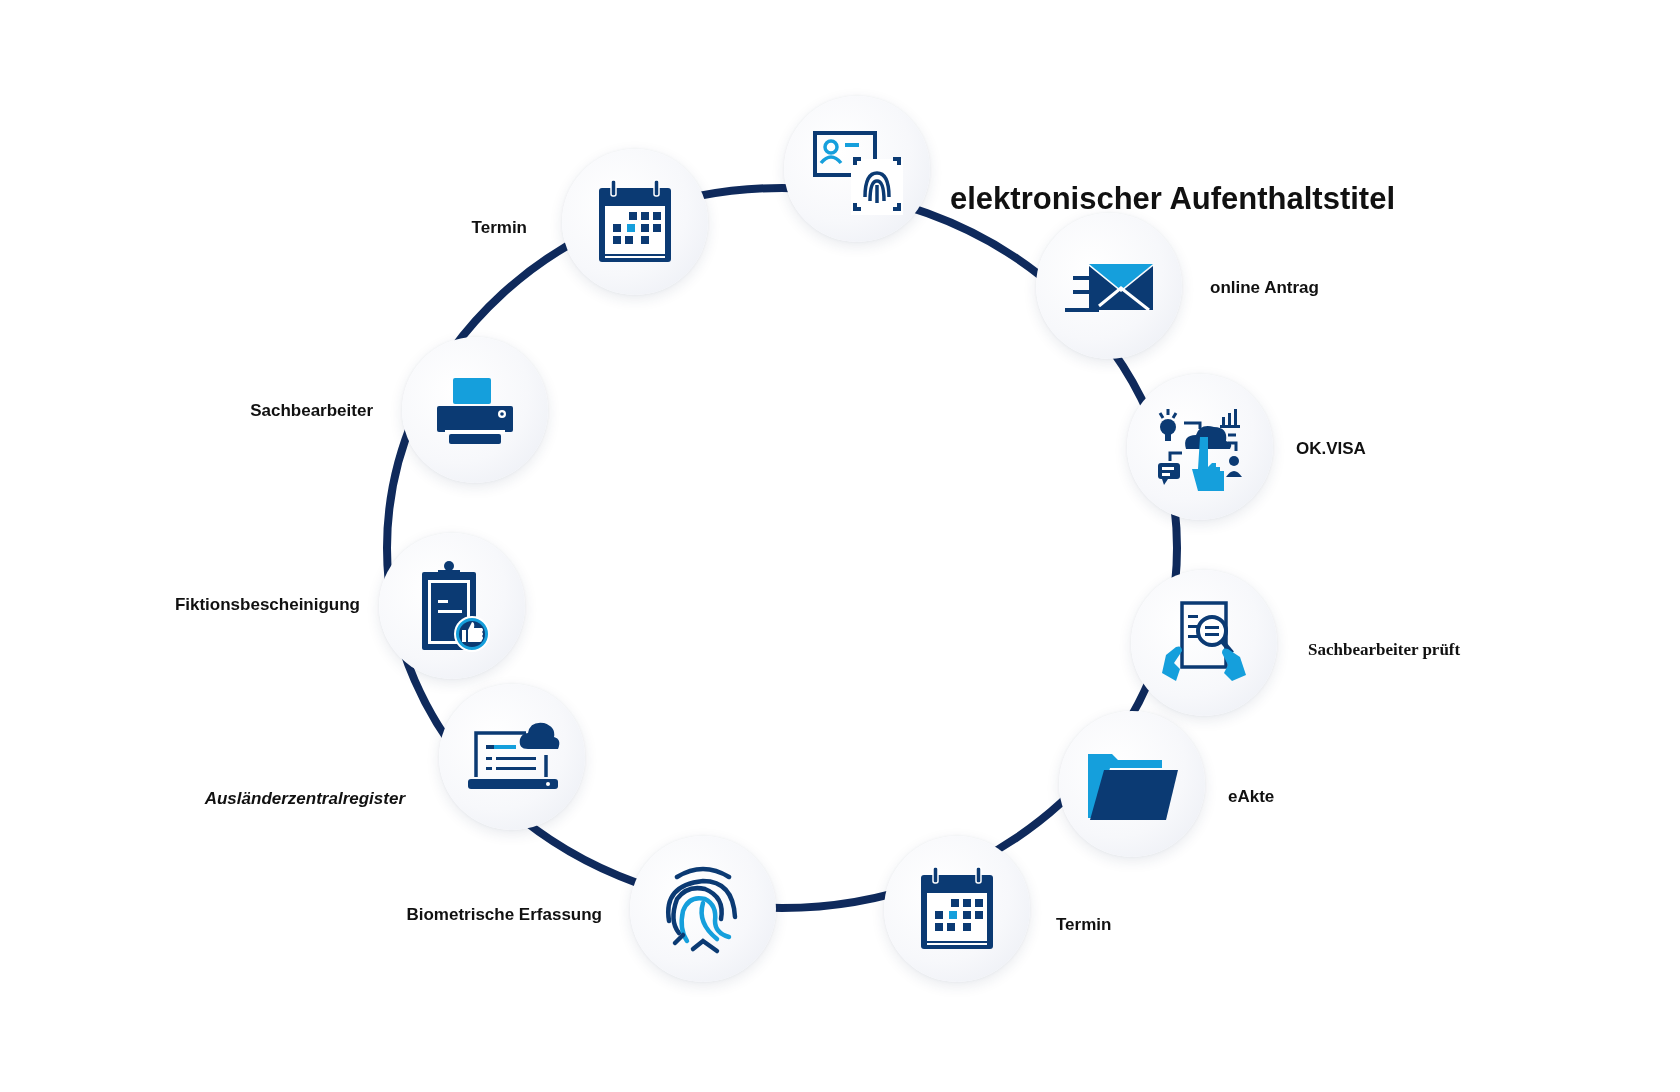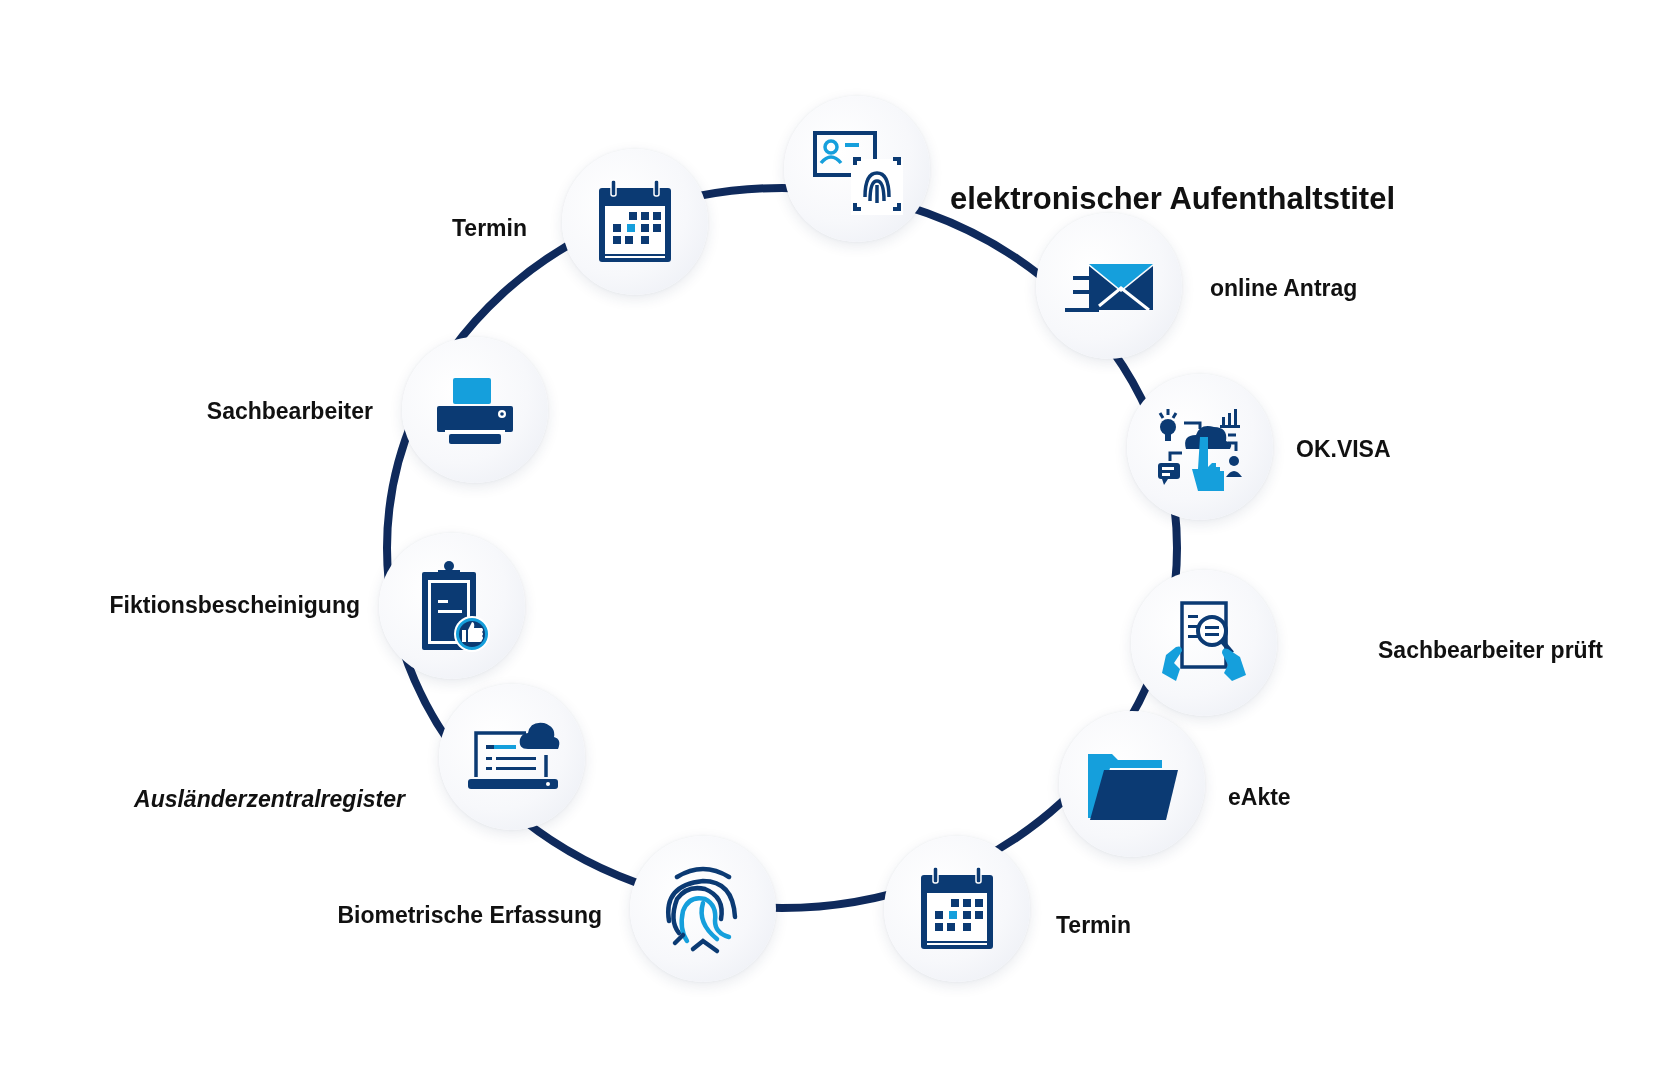--- a/index.html
+++ b/index.html
@@ -4,21 +4,21 @@
 <style>
   html, body { margin:0; padding:0; background:#ffffff; }
   body { width:1680px; height:1092px; position:relative; overflow:hidden;
          font-family:"Liberation Sans", "DejaVu Sans", sans-serif; }
   #ring { position:absolute; left:0; top:0; width:1680px; height:1092px; }
   .node { position:absolute; width:146px; height:146px; border-radius:50%;
           background: radial-gradient(circle at 38% 38%, #ffffff 0%, #f7f8fb 55%, #e9ecf3 100%);
           box-shadow: 0 4px 14px rgba(30,50,90,0.10), 0 0 3px rgba(30,50,90,0.06);
           display:flex; align-items:center; justify-content:center; }
   .node svg { width:100px; height:100px; }
-  .label { position:absolute; font-weight:bold; color:#111; font-size:23px; white-space:nowrap;
+  .label { position:absolute; font-weight:bold; color:#111; font-size:17px; white-space:nowrap;
            transform:translateY(-50%); }
   .label.right { text-align:right; transform:translate(-100%,-50%); }
   .label.title { font-size:31px;margin-top:36px; }
 </style>
 </head>
 <body>
 
 <svg id="ring" viewBox="0 0 1680 1092">
   <ellipse cx="782" cy="548" rx="395" ry="360" fill="none" stroke="#0f2a5c" stroke-width="8"></ellipse>
 </svg>
@@ -81,21 +81,21 @@
     <rect x="34" y="32" width="10" height="3" fill="#0b3a73"></rect>
     <rect x="34" y="42" width="10" height="3" fill="#0b3a73"></rect>
     <circle cx="58" cy="38" r="14" fill="#fff" stroke="#0b3a73" stroke-width="4"></circle>
     <rect x="51" y="33" width="14" height="3" fill="#0b3a73"></rect>
     <rect x="51" y="40" width="14" height="3" fill="#0b3a73"></rect>
     <line x1="68" y1="48" x2="78" y2="60" stroke="#0b3a73" stroke-width="5"></line>
     <path d="M8 80 l4 -18 l10 -8 q6 -2 6 4 l-8 12 l6 6 l-4 12 z" fill="#159fdc"></path>
     <path d="M92 82 l-6 -18 l-12 -8 q-6 -2 -6 4 l6 12 l-4 8 l8 8 z" fill="#159fdc"></path>
   </svg>
 </div>
-<div class="label" style="left:1378px;top:650px;">Sachbearbeiter prüft</div>
+<div class="label" style="left:1308px;top:650px;font-family:Liberation Serif, serif;">Sachbearbeiter prüft</div>
 
 <div class="node" style="left:1059px;top:711px;">
   <svg viewBox="0 0 100 100">
     <path d="M6 20 h24 l6 6 h44 v8 h-52 l-14 50 h-8 z" fill="#159fdc"></path>
     <path d="M22 36 h74 l-12 50 h-76 z" fill="#0b3a73"></path>
   </svg>
 </div>
 <div class="label" style="left:1228px;top:797px;">eAkte</div>
 
 <div class="node" style="left:884px;top:836px;">

